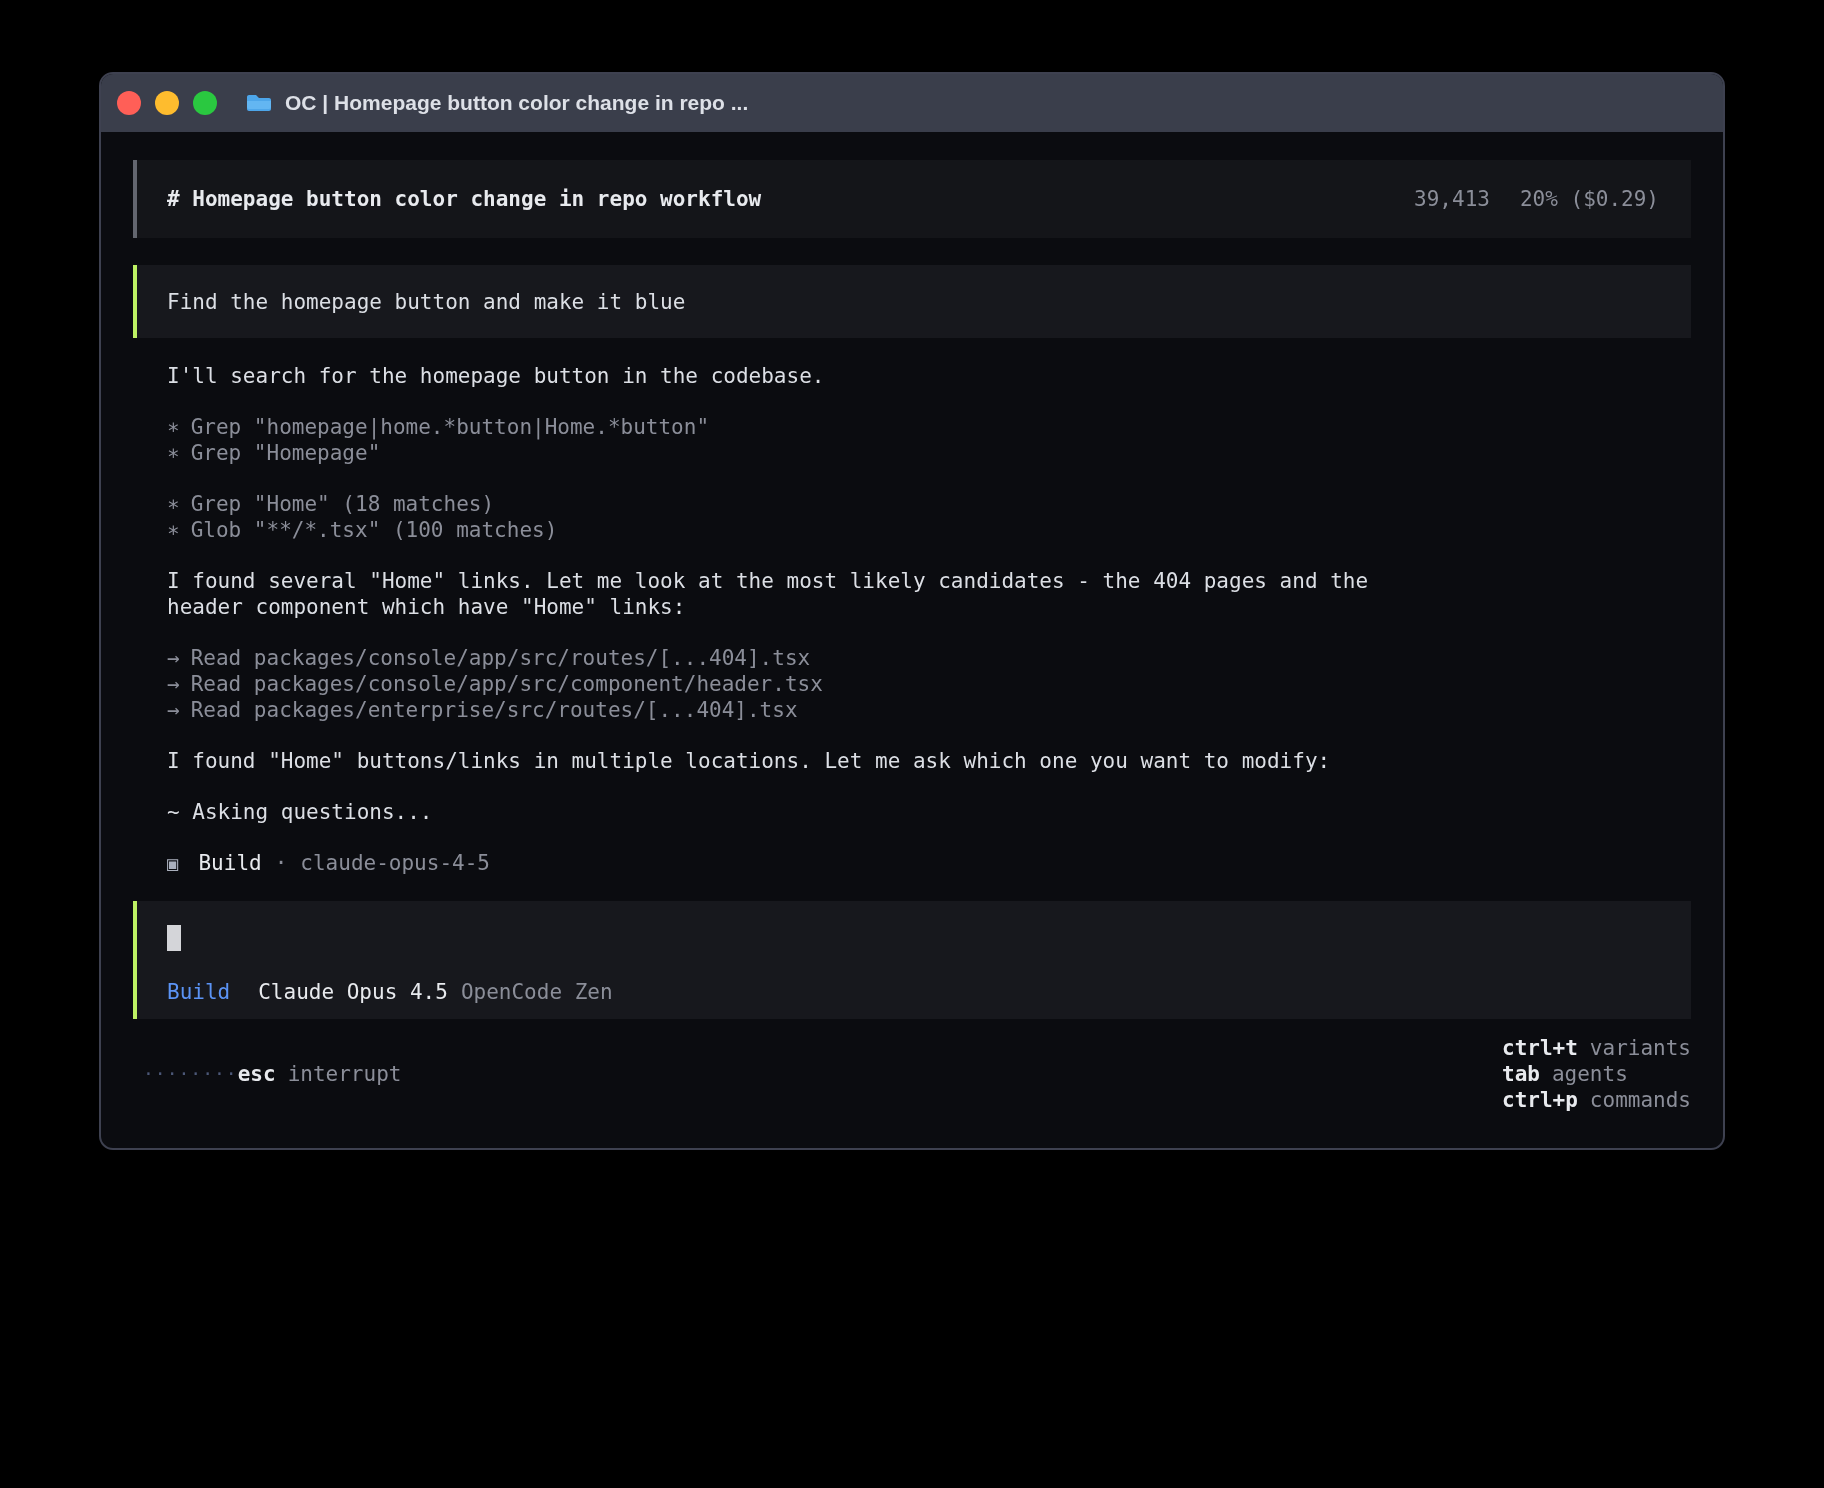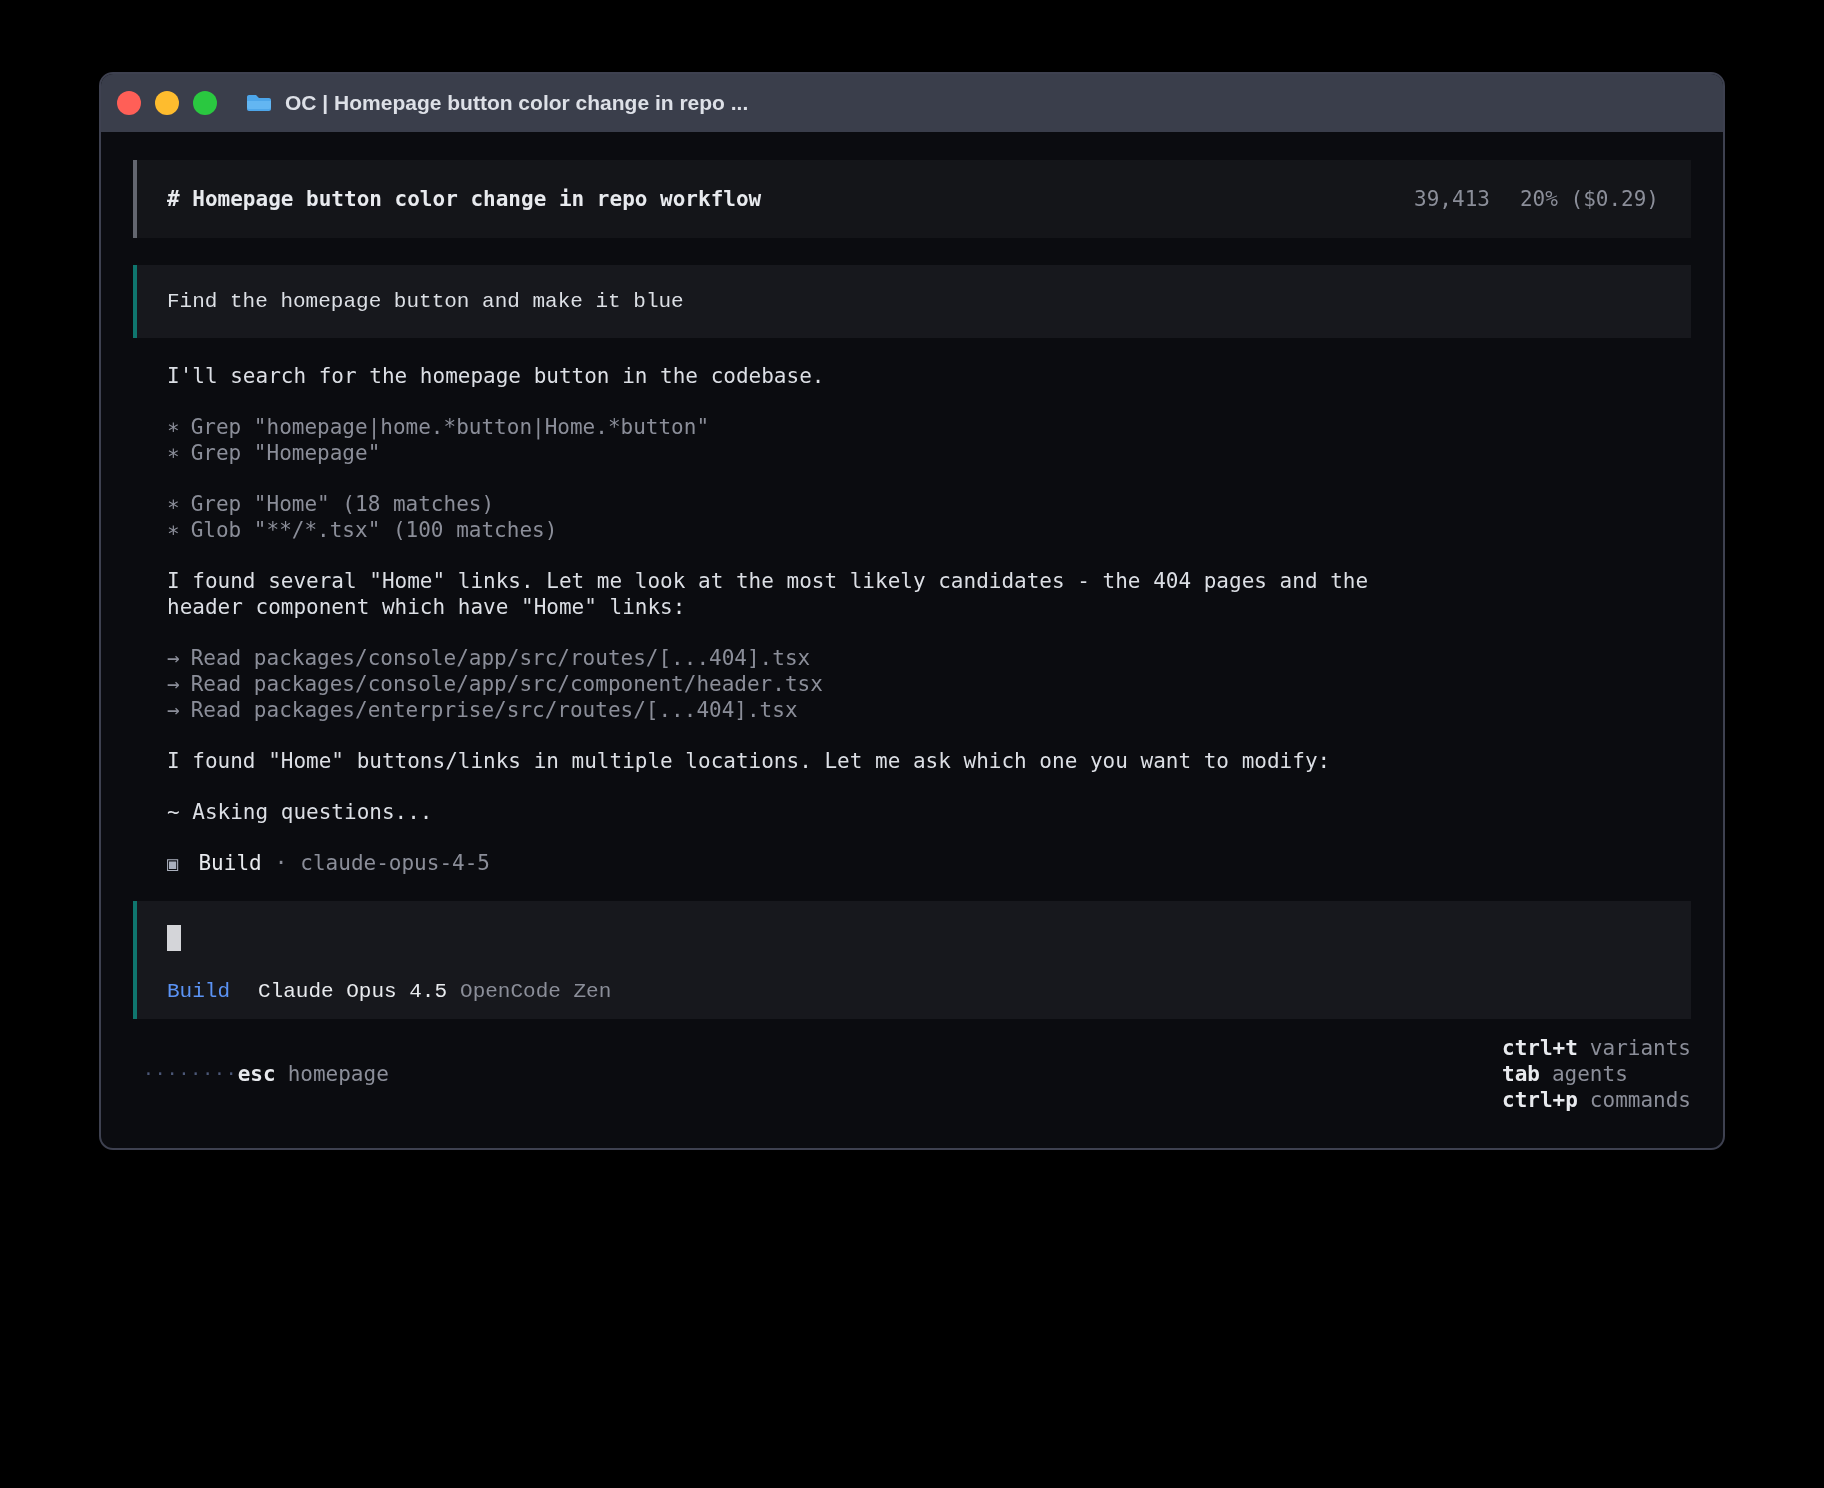--- a/index.html
+++ b/index.html
@@ -39,21 +39,21 @@
     font-weight: bold; font-size: 21px; color: #dde0e7;
   }
 
   .content {
     padding: 28px 32px 0 32px;
     font-size: 21px;
     line-height: 26px;
     color: #dcdfe5;
   }
 
-  .panel { background: #17181d; border-left: 4px solid #0f766e; font-family: Liberation Mono, monospace; }
+  .panel { background: #17181d; border-left: 4px solid #bef264; }
 
   .session-header {
     background: #141519;
     border-left: 4px solid #63666f;
     height: 78px;
     display: flex; align-items: center;
     padding: 0 32px 0 30px;
     color: #e8eaee; font-weight: bold;
   }
   .session-meta {
@@ -186,21 +186,21 @@
       <div class="input-status">
         <span class="input-mode">Build</span>
         <span class="input-model">Claude Opus 4.5</span>
         <span class="input-provider">OpenCode Zen</span>
       </div>
     </div>
 
     <div class="footer">
       <span class="spinner">········</span>
       <span class="key esc-key">esc</span>
-      <span class="hint-label">homepage</span>
+      <span class="hint-label">interrupt</span>
       <div class="footer-right">
         <span class="shortcut">
           <span class="key">ctrl+t</span>
           <span class="hint-label">variants</span>
         </span>
         <span class="shortcut">
           <span class="key">tab</span>
           <span class="hint-label">agents</span>
         </span>
         <span class="shortcut">

